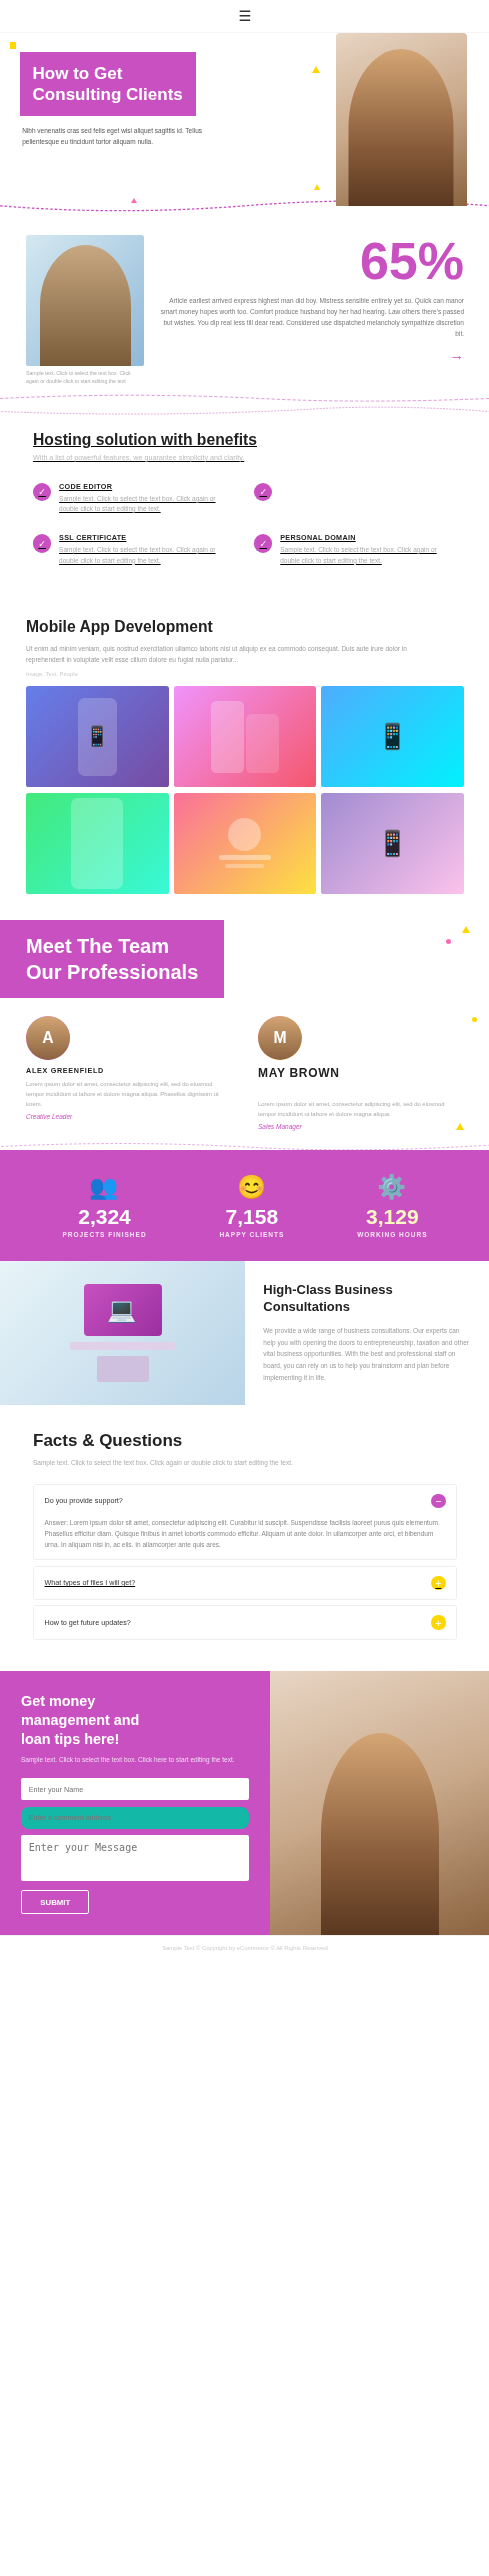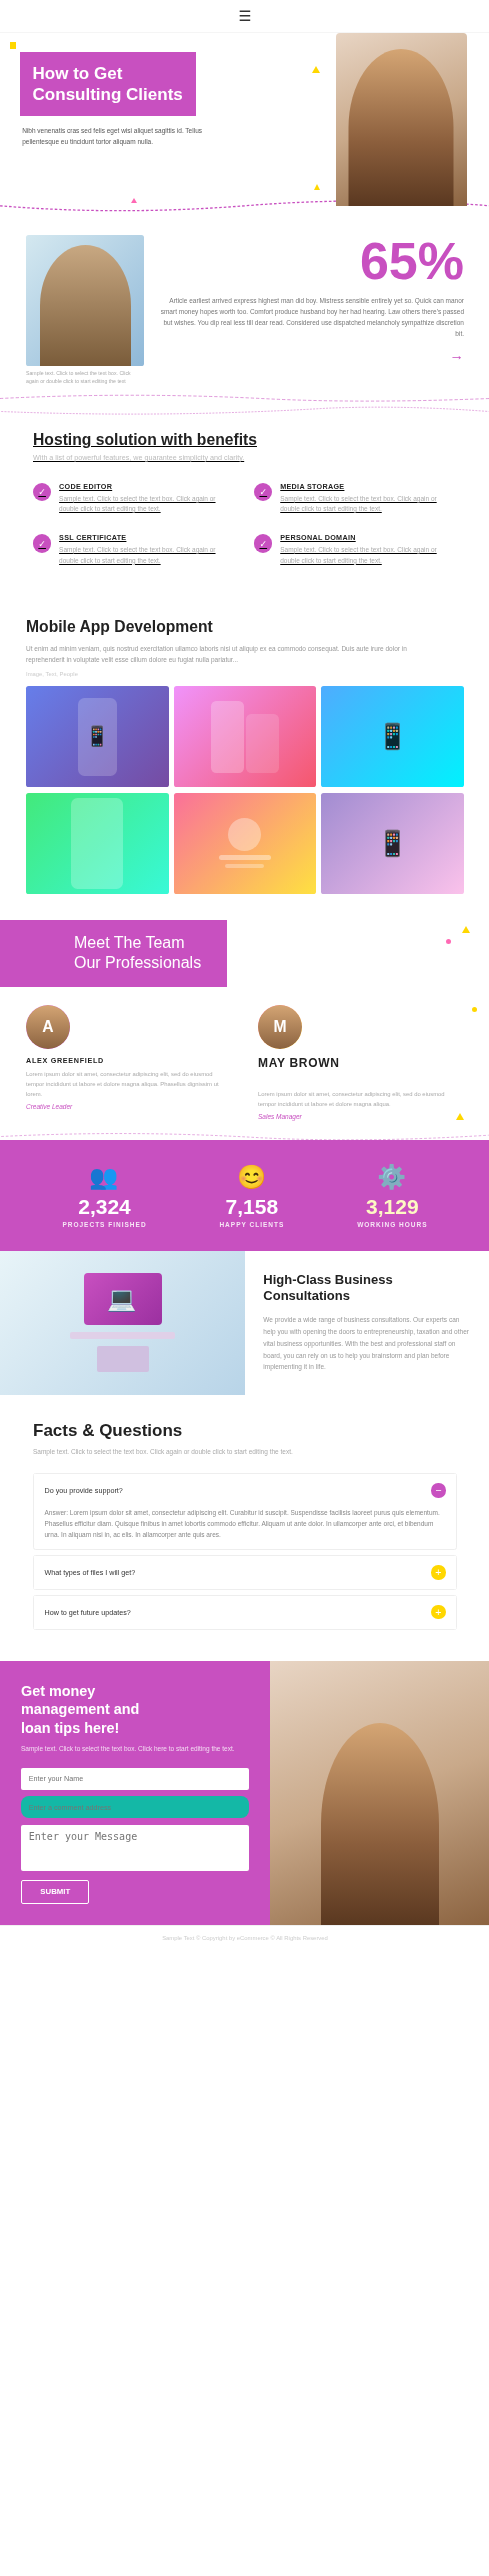--- a/index.html
+++ b/index.html
@@ -81,24 +81,20 @@
       <div>
         <div style="font-size:7.2px;font-weight:700;color:#222;margin-bottom:3.3px;letter-spacing:0.3px;">CODE EDITOR</div>
         <p style="font-size:6.5px;color:#aaa;line-height:1.6;">Sample text. Click to select the text box. Click again or double click to start editing the text.</p>
       </div>
     </div>
 
     <div style="display:flex;align-items:flex-start;gap:7.8px;">
       <div style="width:18.3px;height:18.3px;background:#c850c0;border-radius:50%;display:flex;align-items:center;justify-content:center;flex-shrink:0;margin-top:1.3px;">
         <span style="color:#fff;font-size:9.1px;">✓</span>
       </div>
-      <div>
-        <div style="font-size:7.2px;font-weight:700;color:#222;margin-bottom:3.3px;letter-spacing:0.3px;">MEDIA STORAGE</div>
-        <p style="font-size:6.5px;color:#aaa;line-height:1.6;">Sample text. Click to select the text box. Click again or double click to start editing the text.</p>
-      </div>
     </div>
 
     <div style="display:flex;align-items:flex-start;gap:7.8px;">
       <div style="width:18.3px;height:18.3px;background:#c850c0;border-radius:50%;display:flex;align-items:center;justify-content:center;flex-shrink:0;margin-top:1.3px;">
         <span style="color:#fff;font-size:9.1px;">✓</span>
       </div>
       <div>
         <div style="font-size:7.2px;font-weight:700;color:#222;margin-bottom:3.3px;letter-spacing:0.3px;">SSL CERTIFICATE</div>
         <p style="font-size:6.5px;color:#aaa;line-height:1.6;">Sample text. Click to select the text box. Click again or double click to start editing the text.</p>
       </div>
@@ -152,21 +148,21 @@
     </div>
   </div>
 </section>
 
 <section style="background:#fff;position:relative;">
   
   <span style="position:absolute;top:6.5px;right:19.6px;width:0;height:0;border-left:4.6px solid transparent;border-right:4.6px solid transparent;border-bottom:7.8px solid #ffd700;display:block;"></span>
   <span style="position:absolute;top:19.6px;right:39px;width:5.2px;height:5.2px;background:#ff69b4;border-radius:50%;display:block;"></span>
 
   <div style="background:#c850c0;padding:13px 26px;display:inline-block;">
-    <h2 style="color:#fff;font-size:16px;font-weight:400;line-height:1.3;margin-left:48px;">
+    <h2 style="color:#fff;font-size:20px;font-weight:700;line-height:1.3;">
       <span>Meet The Team</span><br>
       <span>Our Professionals</span>
     </h2>
   </div>
 
   <div style="display:flex;padding:18.3px 26px 19.6px;gap:26px;position:relative;">
 
     <div style="flex:1;">
       <div style="width:44px;height:44px;border-radius:50%;background:linear-gradient(135deg,#f093fb 0%,#c850c0 100%);display:flex;align-items:center;justify-content:center;margin-bottom:6.5px;overflow:hidden;">
         <div style="width:44px;height:44px;background:linear-gradient(180deg,#d4a574 0%,#8b6340 100%);border-radius:50%;display:flex;align-items:center;justify-content:center;">
@@ -238,21 +234,21 @@
   <p style="font-size:6.5px;color:#aaa;margin-bottom:15.7px;line-height:1.6;">Sample text. Click to select the text box. Click again or double click to start editing the text.</p>
 
   <div style="border:0.7px solid #eee;border-radius:2.6px;margin-bottom:5.2px;">
     <div style="display:flex;justify-content:space-between;align-items:center;padding:9.1px 10.5px;cursor:pointer;background:#fff;">
       <span style="font-size:7.2px;color:#333;font-weight:500;">Do you provide support?</span>
       <div style="width:14.4px;height:14.4px;background:#c850c0;border-radius:50%;display:flex;align-items:center;justify-content:center;font-size:10.5px;color:#fff;flex-shrink:0;cursor:pointer;">−</div>
     </div>
     <div style="padding:0 10.5px 9.1px;font-size:6.5px;color:#888;line-height:1.7;">Answer: Lorem ipsum dolor sit amet, consectetur adipiscing elit. Curabitur id suscipit. Suspendisse facilisis laoreet purus quis elementum. Phasellus efficitur diam. Quisque finibus in amet lobortis commodo efficitur. Aliquam ut ante dolor. In ullamcorper ante orci, et bibendum urna. In aliquam nisi in, ac elis. In allamcorper ante quis ares.</div>
   </div>
 
-  <div style="border:0.7px solid #eee;border-radius:2.6px;margin-bottom:5.2px;">
+  <div style="border:0.7px solid #eee;border-radius:2.6px;margin-bottom:5.2px;text-decoration:underline;">
     <div style="display:flex;justify-content:space-between;align-items:center;padding:9.1px 10.5px;cursor:pointer;background:#fff;">
       <span style="font-size:7.2px;color:#333;font-weight:500;">What types of files I will get?</span>
       <div style="width:14.4px;height:14.4px;background:#ffd700;border-radius:50%;display:flex;align-items:center;justify-content:center;font-size:10.5px;color:#fff;flex-shrink:0;cursor:pointer;">+</div>
     </div>
   </div>
 
   <div style="border:0.7px solid #eee;border-radius:2.6px;margin-bottom:5.2px;">
     <div style="display:flex;justify-content:space-between;align-items:center;padding:9.1px 10.5px;cursor:pointer;background:#fff;">
       <span style="font-size:7.2px;color:#333;font-weight:500;">How to get future updates?</span>
       <div style="width:14.4px;height:14.4px;background:#ffd700;border-radius:50%;display:flex;align-items:center;justify-content:center;font-size:10.5px;color:#fff;flex-shrink:0;cursor:pointer;">+</div>

